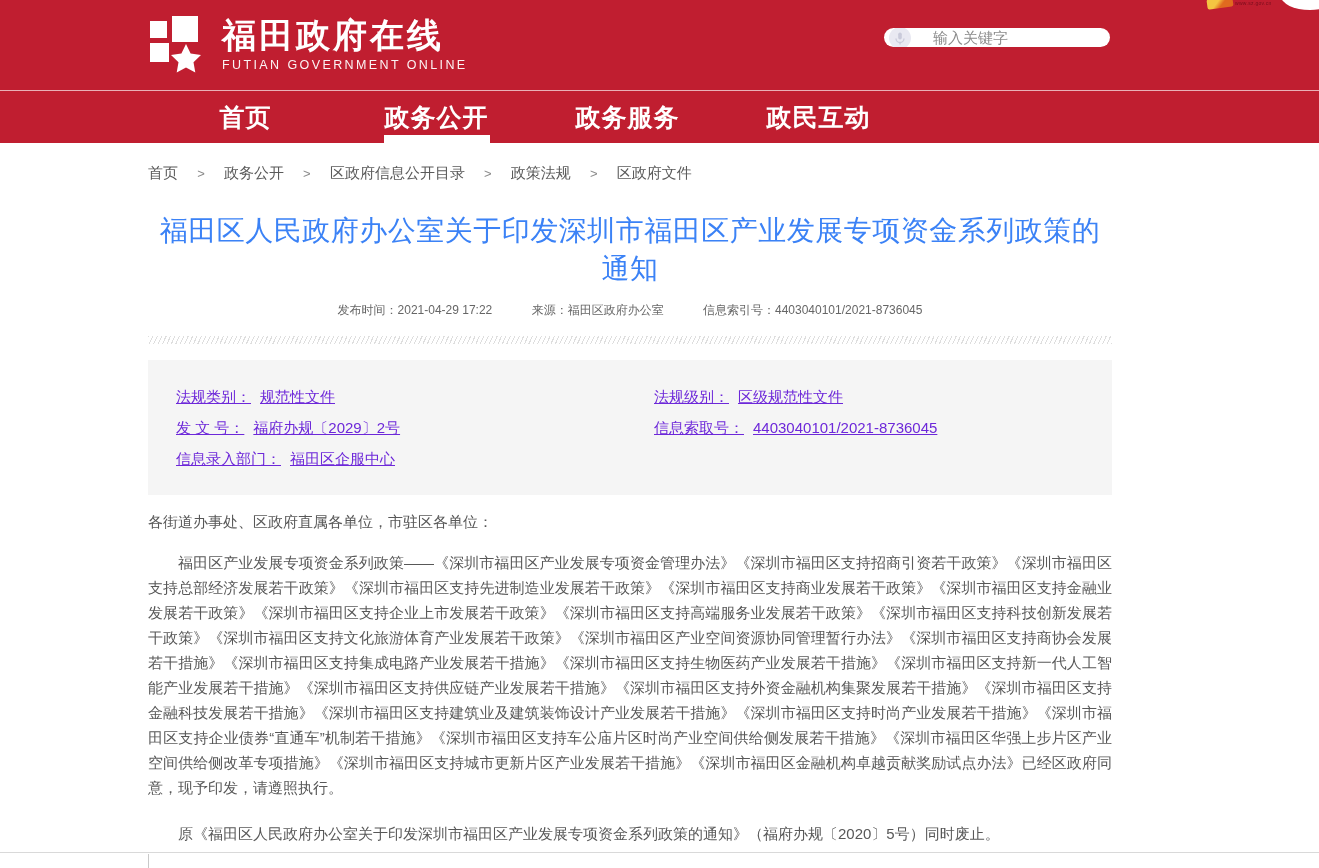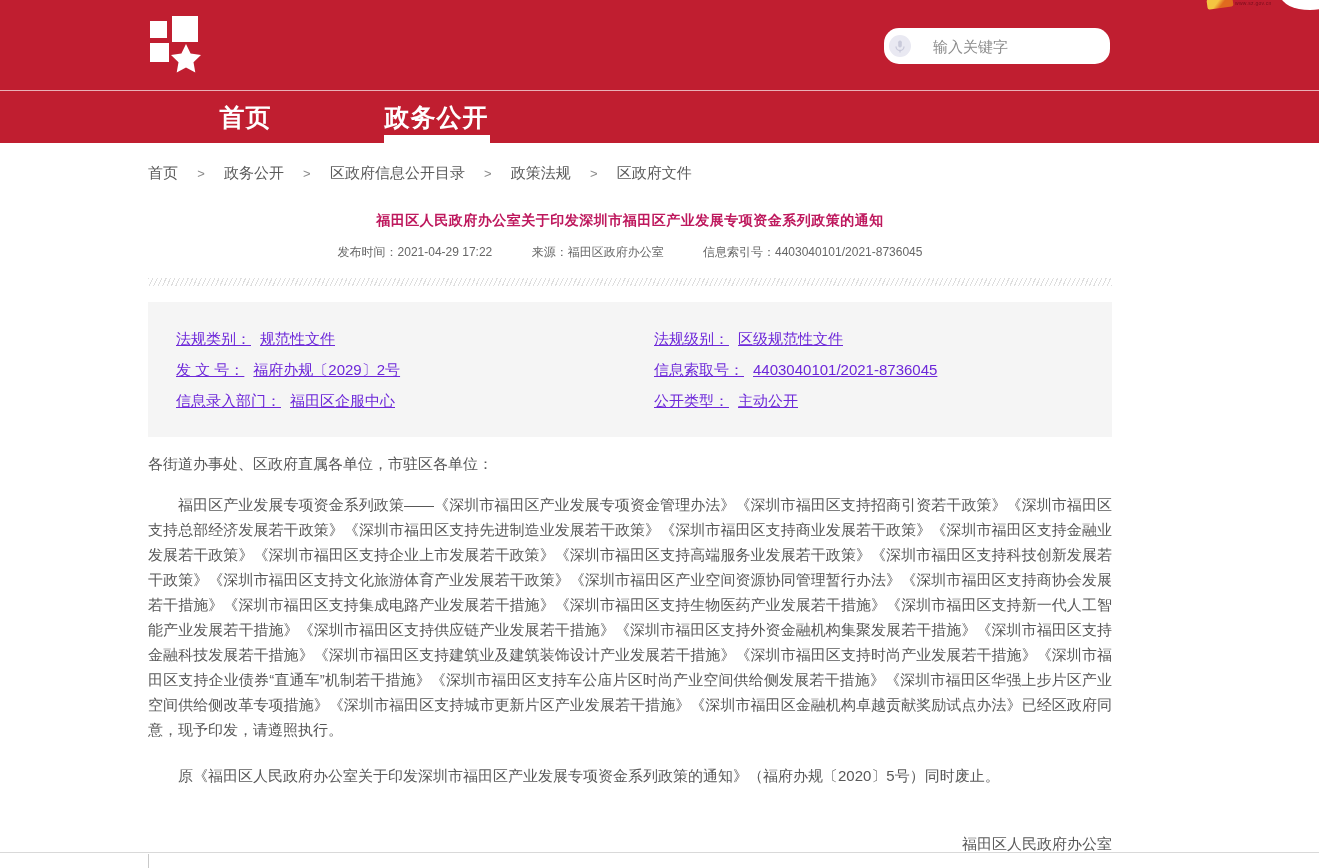--- a/index.html
+++ b/index.html
@@ -11,21 +11,21 @@
   
   .site-header {
     position:relative; height:90px; background:#c01e30;
   }
   .logo-wrap { position:absolute; left:148px; top:13px; display:flex; align-items:flex-start; }
   .logo-icon { width:58px; height:60px; }
   .logo-text { margin-left:16px; color:#ffffff; }
   .logo-cn { font-size:34px; font-weight:bold; letter-spacing:3px; line-height:44px; }
   .logo-en { font-size:12.5px; letter-spacing:2.4px; margin-top:1px; opacity:.95; }
   .search-box {
-    position:absolute; right:209px; top:28px; width:226px; height:36px;
+    position:absolute; right:209px; top:28px; width:226px; height:19px;
     background:#ffffff; border-radius:15px; display:flex; align-items:center; overflow:hidden;
   }
   .mic-icon { width:22px; height:22px; margin-left:5px; flex:0 0 auto; }
   .search-input {
     flex:1; border:none; outline:none; height:100%; font-size:15px;
     color:#333; padding-left:22px; background:transparent;
   }
   .search-input::placeholder { color:#8c8c8c; }
   .corner-widget { position:absolute; right:42px; top:-4px; width:70px; height:16px; }
   .corner-emblem {
@@ -51,22 +51,22 @@
     display:none; position:absolute; bottom:0; left:50%; transform:translateX(-50%);
     width:106px; height:8px; background:#ffffff;
   }
   .nav-item.active .nav-underline { display:block; }
   
   .content { margin-left:148px; width:964px; }
   .breadcrumb { padding-top:21px; font-size:15px; color:#5a5a5a; }
   .crumb { cursor:pointer; }
   .crumb-sep { margin:0 15px; color:#8a8a8a; font-size:13px; }
   .doc-title {
-    margin-top:29px; text-align:center; font-size:14px; font-weight:bold;
-    color:#be185d; letter-spacing:.5px;
+    margin-top:29px; text-align:center; font-size:28px; font-weight:normal;
+    color:#3b82f6; letter-spacing:.5px;
   }
   .doc-meta { margin-top:14px; text-align:center; font-size:12px; color:#666; }
   .doc-meta span { margin:0 18px; }
   .hatch-divider {
     margin-top:17px; height:8px;
     background:repeating-linear-gradient(115deg,#dedede 0 1px,transparent 1px 4px);
   }
   .info-box {
     margin-top:16px; background:#f5f5f5; padding:21px 28px;
     display:grid; grid-template-columns:1fr 1fr; column-gap:48px;
@@ -90,20 +90,24 @@
 <body>
 
 <div class="site-header">
   <div class="logo-wrap">
     <svg class="logo-icon" viewBox="0 0 58 60">
       <rect x="2" y="8" width="17" height="17" fill="#ffffff"></rect>
       <rect x="24" y="3" width="26" height="26" fill="#ffffff"></rect>
       <rect x="2" y="30" width="19" height="19" fill="#ffffff"></rect>
       <path d="M38 31 L42.6 40.4 L53 41.9 L45.5 49.2 L47.3 59.5 L38 54.6 L28.7 59.5 L30.5 49.2 L23 41.9 L33.4 40.4 Z" fill="#ffffff"></path>
     </svg>
+    <div class="logo-text">
+      <div class="logo-cn">福田政府在线</div>
+      <div class="logo-en">FUTIAN GOVERNMENT ONLINE</div>
+    </div>
   </div>
 
   <div class="search-box">
     <svg class="mic-icon" viewBox="0 0 22 22">
       <circle cx="11" cy="11" r="11" fill="#e9e9f2"></circle>
       <rect x="9.2" y="5.5" width="3.6" height="7" rx="1.8" fill="#c9cada"></rect>
       <path d="M7 11.5 a4 4 0 0 0 8 0" stroke="#c9cada" stroke-width="1.3" fill="none"></path>
       <line x1="11" y1="15.5" x2="11" y2="17.5" stroke="#c9cada" stroke-width="1.3"></line>
     </svg>
     <input class="search-input" type="text" placeholder="输入关键字" style="">
@@ -119,20 +123,28 @@
 
 <div class="main-nav">
   <div class="nav-item">
     <span>首页</span>
 
   </div>
   <div class="nav-item active">
     <span>政务公开</span>
     <div class="nav-underline"></div>
   </div>
+  <div class="nav-item">
+    <span>政务服务</span>
+
+  </div>
+  <div class="nav-item">
+    <span>政民互动</span>
+
+  </div>
 </div>
 
 <div class="content">
 
   <div class="breadcrumb">
     <span class="crumb">首页</span>
     <span class="crumb-sep">&gt;</span>
     <span class="crumb">政务公开</span>
     <span class="crumb-sep">&gt;</span>
     <span class="crumb">区政府信息公开目录</span>
@@ -163,23 +175,20 @@
       <div class="info-row">
         <span>信息录入部门：</span><span class="val">福田区企服中心</span>
       </div>
     </div>
     <div>
       <div class="info-row">
         <span>法规级别：</span><span class="val">区级规范性文件</span>
       </div>
       <div class="info-row">
         <span>信息索取号：</span><span class="val">4403040101/2021-8736045</span>
-      </div>
-      <div class="info-row">
-        <span>公开类型：</span><span class="val">主动公开</span>
       </div>
     </div>
   </div>
 
   <div class="doc-body">
     <div class="salutation">各街道办事处、区政府直属各单位，市驻区各单位：</div>
     <div class="body-para">福田区产业发展专项资金系列政策——《深圳市福田区产业发展专项资金管理办法》《深圳市福田区支持招商引资若干政策》《深圳市福田区支持总部经济发展若干政策》《深圳市福田区支持先进制造业发展若干政策》《深圳市福田区支持商业发展若干政策》《深圳市福田区支持金融业发展若干政策》《深圳市福田区支持企业上市发展若干政策》《深圳市福田区支持高端服务业发展若干政策》《深圳市福田区支持科技创新发展若干政策》《深圳市福田区支持文化旅游体育产业发展若干政策》《深圳市福田区产业空间资源协同管理暂行办法》《深圳市福田区支持商协会发展若干措施》《深圳市福田区支持集成电路产业发展若干措施》《深圳市福田区支持生物医药产业发展若干措施》《深圳市福田区支持新一代人工智能产业发展若干措施》《深圳市福田区支持供应链产业发展若干措施》《深圳市福田区支持外资金融机构集聚发展若干措施》《深圳市福田区支持金融科技发展若干措施》《深圳市福田区支持建筑业及建筑装饰设计产业发展若干措施》《深圳市福田区支持时尚产业发展若干措施》《深圳市福田区支持企业债券“直通车”机制若干措施》《深圳市福田区支持车公庙片区时尚产业空间供给侧发展若干措施》《深圳市福田区华强上步片区产业空间供给侧改革专项措施》《深圳市福田区支持城市更新片区产业发展若干措施》《深圳市福田区金融机构卓越贡献奖励试点办法》已经区政府同意，现予印发，请遵照执行。</div>
     <div class="body-para2">原《福田区人民政府办公室关于印发深圳市福田区产业发展专项资金系列政策的通知》（福府办规〔2020〕5号）同时废止。</div>
     <div class="signature">福田区人民政府办公室</div>
 

